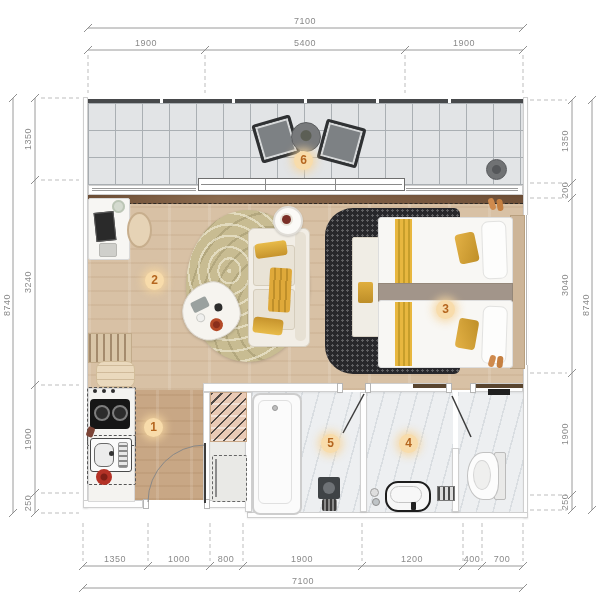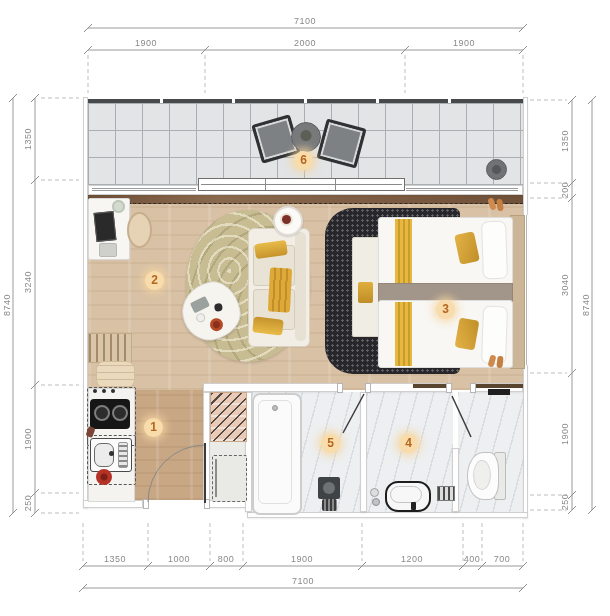--- a/index.html
+++ b/index.html
@@ -293,21 +293,21 @@
 
   <div class="badge" style="left:144px;top:418px;">1</div>
   <div class="badge" style="left:145px;top:271px;">2</div>
   <div class="badge" style="left:436px;top:300px;">3</div>
   <div class="badge" style="left:399px;top:434px;">4</div>
   <div class="badge" style="left:321px;top:434px;">5</div>
   <div class="badge" style="left:294px;top:151px;">6</div>
 
   <div class="dim" style="left:285px;top:15px;">7100</div>
   <div class="dim" style="left:126px;top:37px;">1900</div>
-  <div class="dim" style="left:285px;top:37px;">2000</div>
+  <div class="dim" style="left:285px;top:37px;">5400</div>
   <div class="dim" style="left:444px;top:37px;">1900</div>
 
   <div class="dim" style="left:95px;top:553px;">1350</div>
   <div class="dim" style="left:159px;top:553px;">1000</div>
   <div class="dim" style="left:206px;top:553px;">800</div>
   <div class="dim" style="left:282px;top:553px;">1900</div>
   <div class="dim" style="left:392px;top:553px;">1200</div>
   <div class="dim" style="left:452px;top:553px;">400</div>
   <div class="dim" style="left:482px;top:553px;">700</div>
   <div class="dim" style="left:283px;top:575px;">7100</div>

